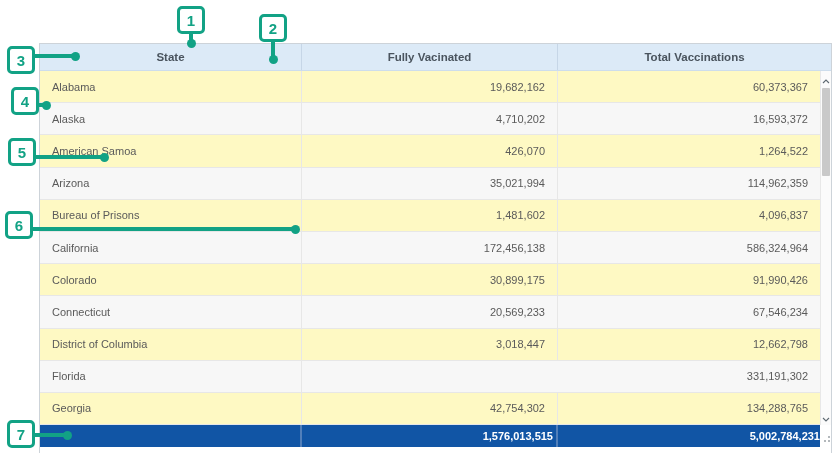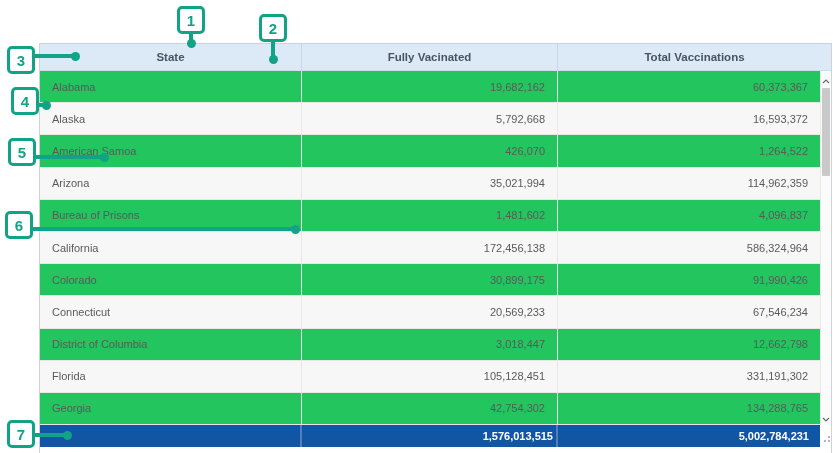--- a/index.html
+++ b/index.html
@@ -26,21 +26,21 @@
   .hcell{
     display:flex;align-items:center;justify-content:center;
     font-size:11.5px;font-weight:bold;color:#4a545e;box-sizing:border-box;
   }
   .hcell.h0{width:262px;border-right:1px solid #c6d6e7;}
   .hcell.h1{width:256px;border-right:1px solid #c6d6e7;}
   .hcell.h2{flex:1;}
 
   .body-area{height:354px;display:flex;}
   .rows-col{width:780px;display:flex;flex-direction:column;}
-  .trow{flex:1;display:flex;border-bottom:1px solid #e7e7e7;box-sizing:border-box;background:#22c55e;}
+  .trow{flex:1;display:flex;border-bottom:1px solid #e7e7e7;box-sizing:border-box;background:#fef9c3;}
   .trow:nth-child(even){background:var(--row-alt-bg);}
   .tcell{
     font-size:11px;color:#5a5a5a;display:flex;align-items:center;
     box-sizing:border-box;white-space:nowrap;overflow:hidden;
   }
   .tcell.c0{width:262px;padding-left:12px;border-right:1px solid #e7e7e7;}
   .tcell.c1{width:256px;justify-content:flex-end;padding-right:12px;border-right:1px solid #e7e7e7;}
   .tcell.c2{flex:1;justify-content:flex-end;padding-right:12px;}
 
   
@@ -61,21 +61,21 @@
 
   
   .total-band{height:22px;display:flex;}
   .total-row{width:780px;display:flex;background:var(--total-bg);}
   .total-cell{
     display:flex;align-items:center;box-sizing:border-box;
     font-size:11px;font-weight:bold;color:#ffffff;white-space:nowrap;
   }
   .total-cell.t0{width:262px;padding-left:12px;border-right:2px solid #517fba;}
   .total-cell.t1{width:256px;justify-content:flex-end;padding-right:3px;border-right:2px solid #517fba;}
-  .total-cell.t2{flex:1;justify-content:flex-end;padding-right:11px;}
+  .total-cell.t2{flex:1;justify-content:flex-end;padding-right:0;}
   .corner-cell{
     flex:1;background:#ffffff;position:relative;
     display:flex;align-items:flex-end;justify-content:flex-end;
   }
 
   
   .badge{
     position:absolute;width:28px;height:28px;box-sizing:border-box;
     background:#fff;border:3.5px solid var(--accent);border-radius:5px;
     display:flex;align-items:center;justify-content:center;
@@ -105,21 +105,21 @@
 
   <div class="body-area">
     <div class="rows-col">
         <div class="trow">
           <div class="tcell c0">Alabama</div>
           <div class="tcell c1">19,682,162</div>
           <div class="tcell c2">60,373,367</div>
         </div>
         <div class="trow">
           <div class="tcell c0">Alaska</div>
-          <div class="tcell c1">5,792,668</div>
+          <div class="tcell c1">4,710,202</div>
           <div class="tcell c2">16,593,372</div>
         </div>
         <div class="trow">
           <div class="tcell c0">American Samoa</div>
           <div class="tcell c1">426,070</div>
           <div class="tcell c2">1,264,522</div>
         </div>
         <div class="trow">
           <div class="tcell c0">Arizona</div>
           <div class="tcell c1">35,021,994</div>
@@ -145,21 +145,20 @@
           <div class="tcell c1">20,569,233</div>
           <div class="tcell c2">67,546,234</div>
         </div>
         <div class="trow">
           <div class="tcell c0">District of Columbia</div>
           <div class="tcell c1">3,018,447</div>
           <div class="tcell c2">12,662,798</div>
         </div>
         <div class="trow">
           <div class="tcell c0">Florida</div>
-          <div class="tcell c1">105,128,451</div>
           <div class="tcell c2">331,191,302</div>
         </div>
         <div class="trow">
           <div class="tcell c0">Georgia</div>
           <div class="tcell c1">42,754,302</div>
           <div class="tcell c2">134,288,765</div>
         </div>
       </div>
 
     <div class="scrollbar">

